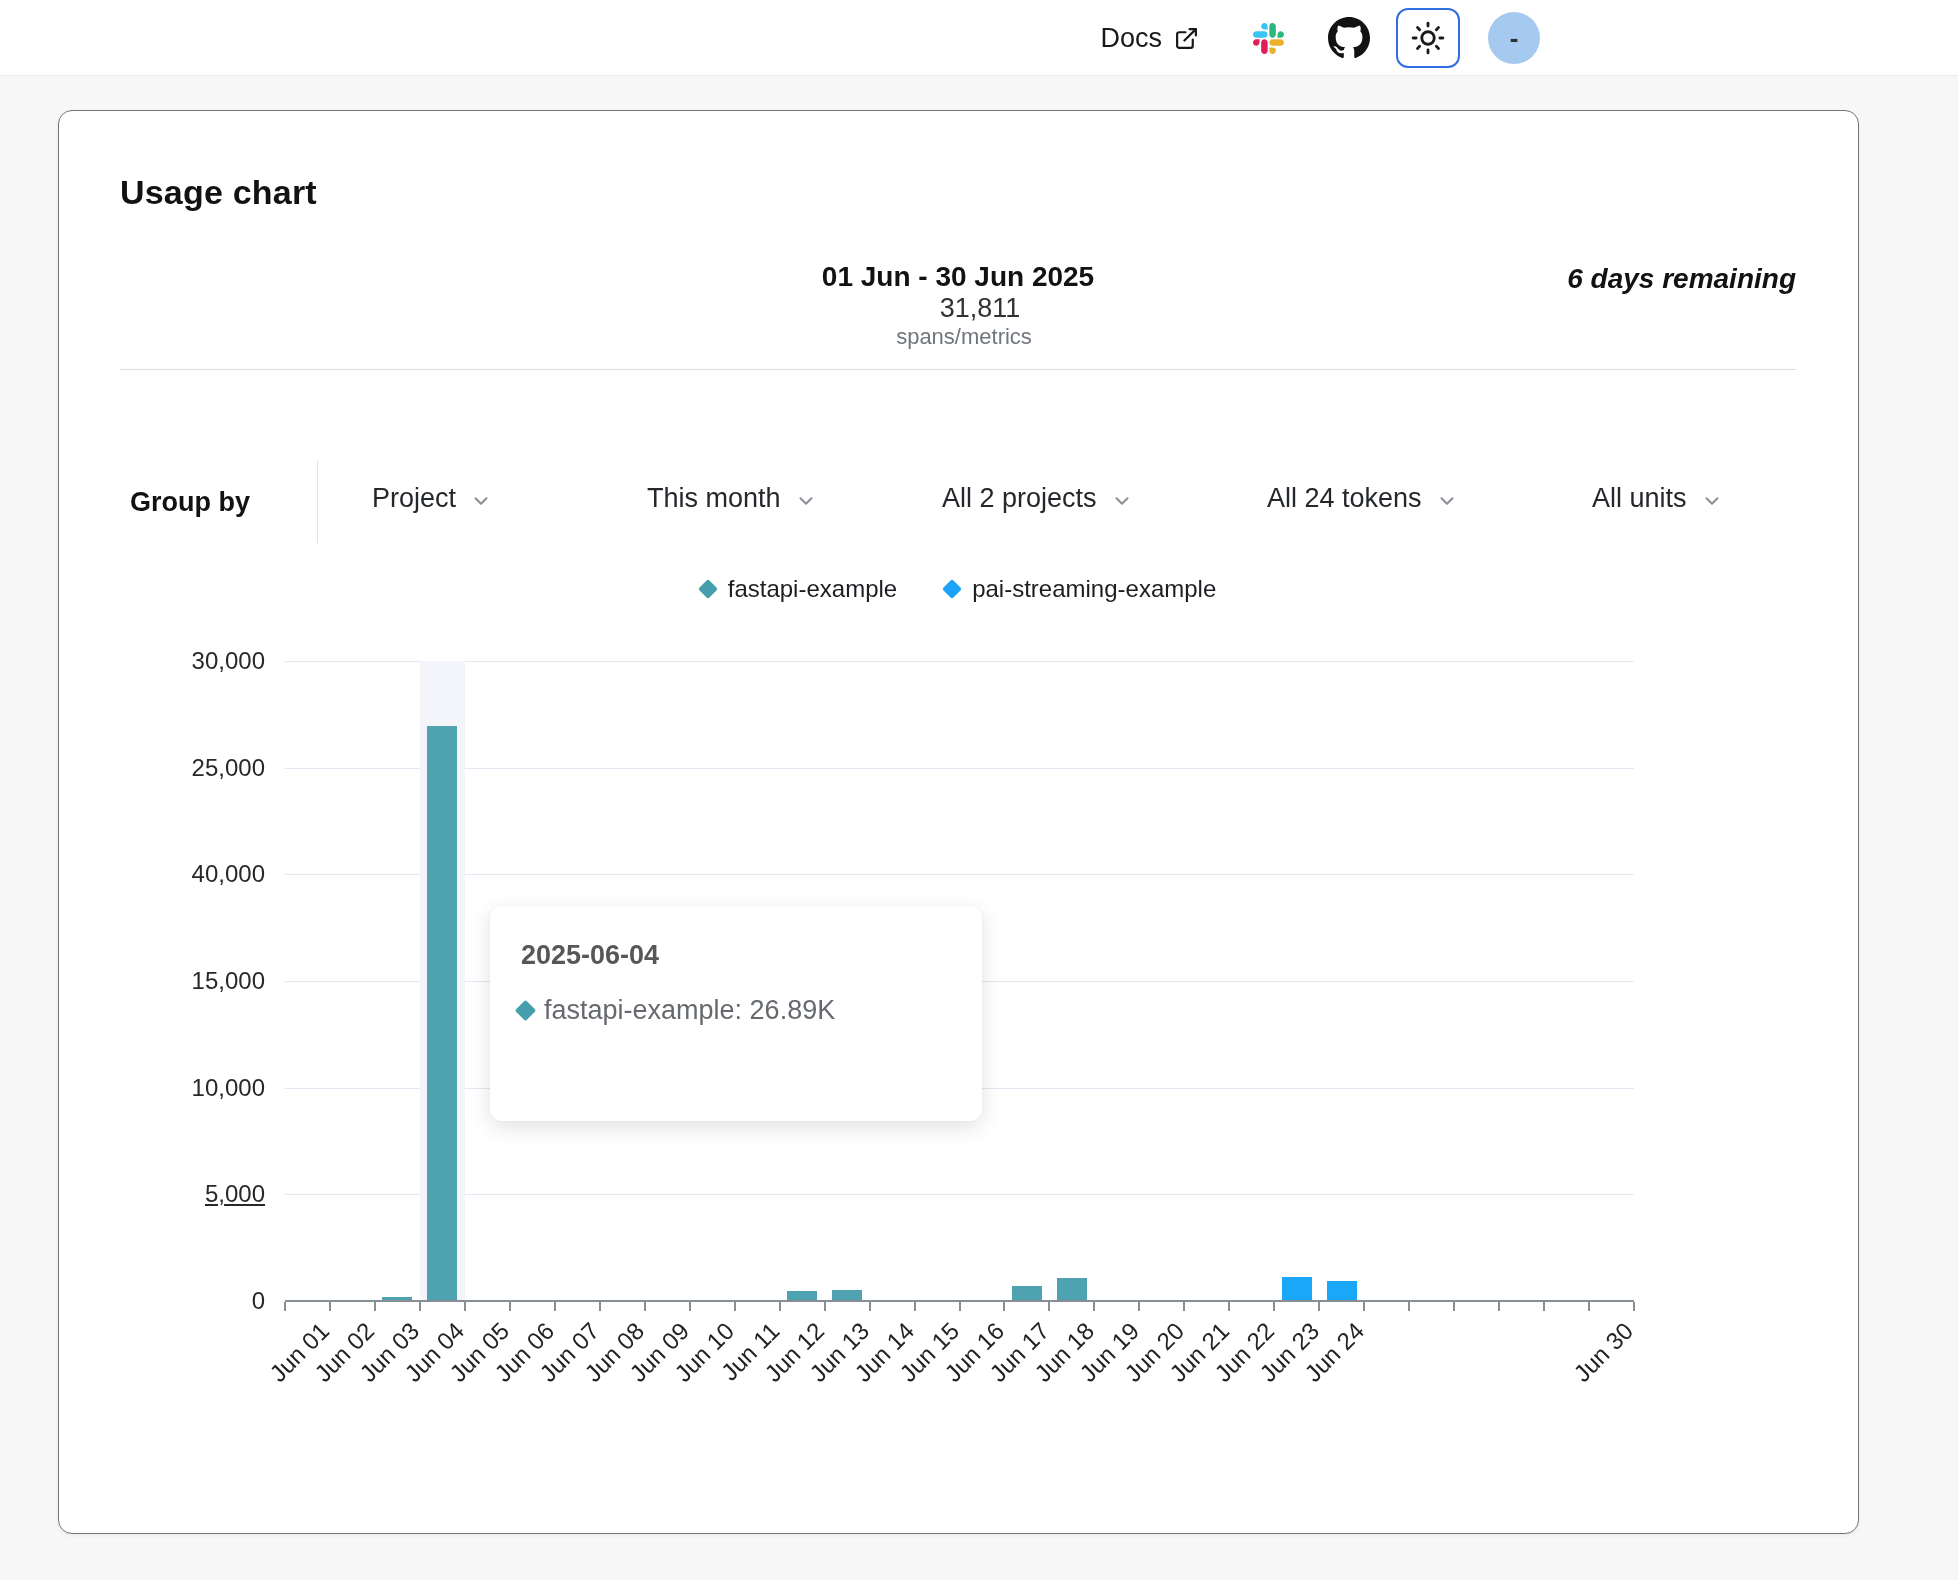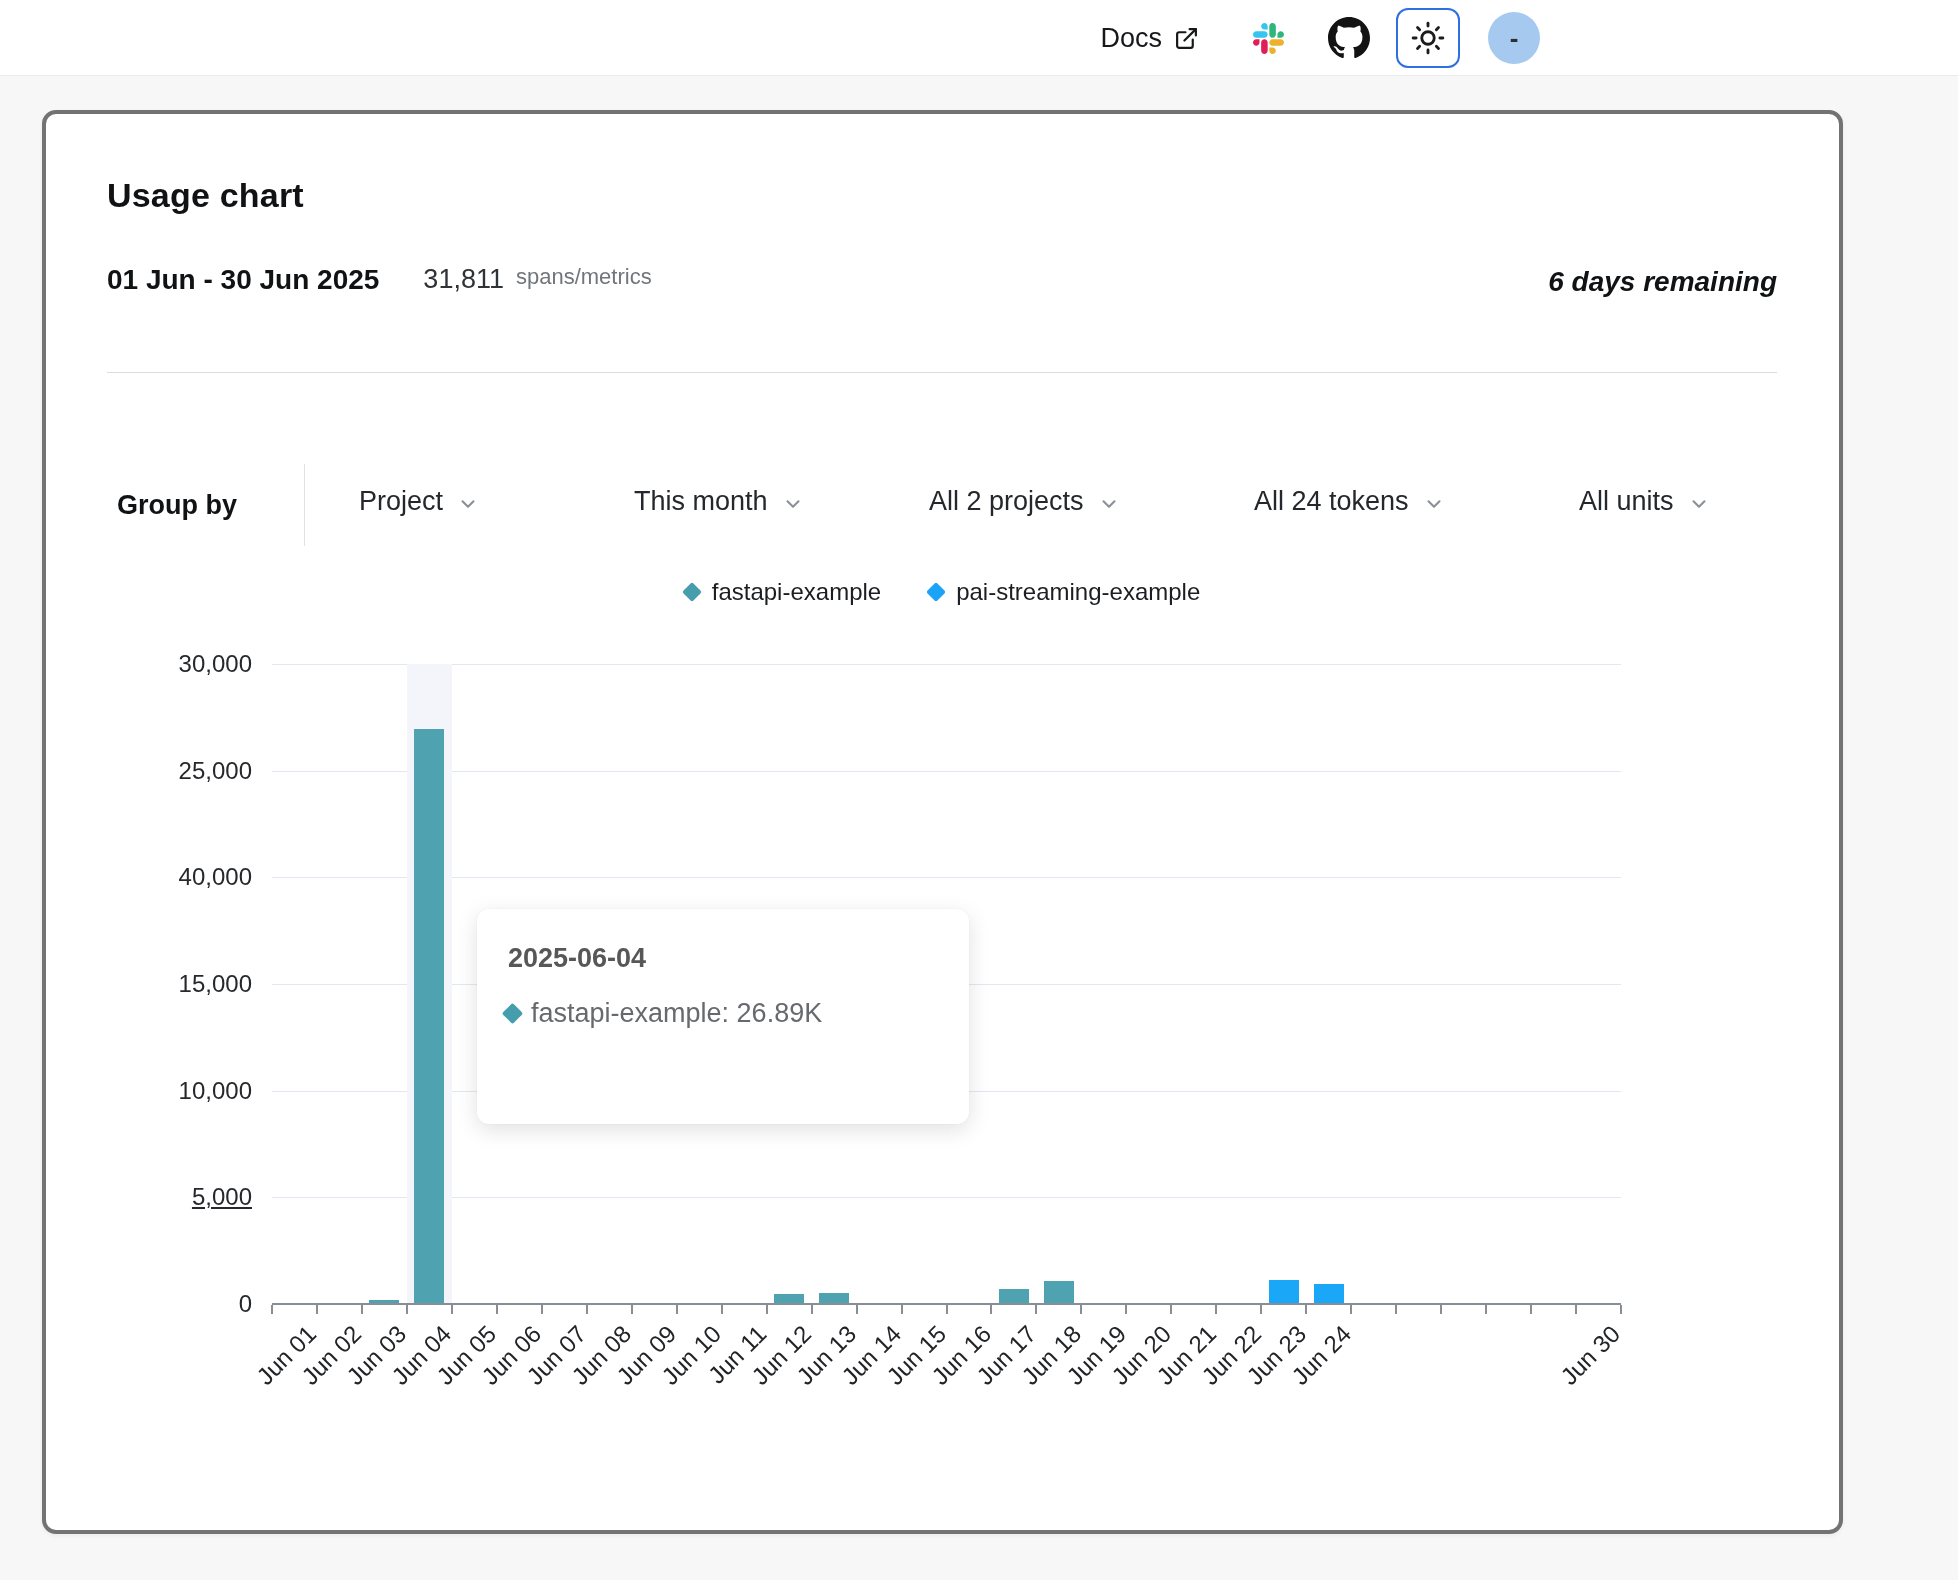--- a/index.html
+++ b/index.html
@@ -18,27 +18,27 @@
   .icon-btn { display:inline-flex; align-items:center; justify-content:center; cursor:pointer; }
   .slack-wrap { margin-right:44px; }
   .github-wrap { margin-right:26px; }
   .theme-btn { width:64px; height:60px; background:#fff; border:2.5px solid #2f6fe0;
     border-radius:12px; display:flex; align-items:center; justify-content:center;
     cursor:pointer; margin-right:28px; }
   .avatar { width:52px; height:52px; border-radius:50%; background:#a6c9ef;
     display:flex; align-items:center; justify-content:center; cursor:pointer;
     font-size:26px; font-weight:700; color:#2c2f33; }
   
-  .card { position:absolute; left:42px; top:110px; width:1801px; height:1424px;
-    background:#ffffff; border:4px solid #737373; border-radius:14px;
+  .card { position:absolute; left:58px; top:110px; width:1801px; height:1424px;
+    background:#ffffff; border:1px solid #737373; border-radius:14px;
     box-shadow:0 2px 4px rgba(0,0,0,0.05); }
   .card-title { position:absolute; left:61px; top:62px; font-size:34px;
     font-weight:700; color:#101214; letter-spacing:.2px; }
   .period-row { position:absolute; left:61px; right:62px; top:150px; height:40px;
-    display:flex; align-items:flex-start; }
+    display:flex; align-items:center;flex-direction:column; }
   .date-range { font-size:28px; font-weight:700; color:#101214; }
   .total-count { font-size:27px; color:#303336; margin-left:44px; }
   .total-unit { font-size:22px; color:#71767c; margin-left:12px; }
   .remaining { position:absolute; right:0; top:2px; font-size:28px; font-weight:700; color:#101214;font-style:italic; }
   .hdivider { position:absolute; left:61px; right:62px; top:258px; height:1px; background:#dcdcdf; }
   
   .filters { position:absolute; left:0; right:0; top:338px; height:44px;margin-top:32px; }
   .group-by { position:absolute; left:71px; top:6px; font-size:27px; font-weight:700; color:#101214; }
   .vdiv { position:absolute; left:258px; top:-20px; width:1px; height:82px; background:#e2e2e6; }
   .dd { position:absolute; top:2px; display:inline-flex; align-items:center; gap:14px;

